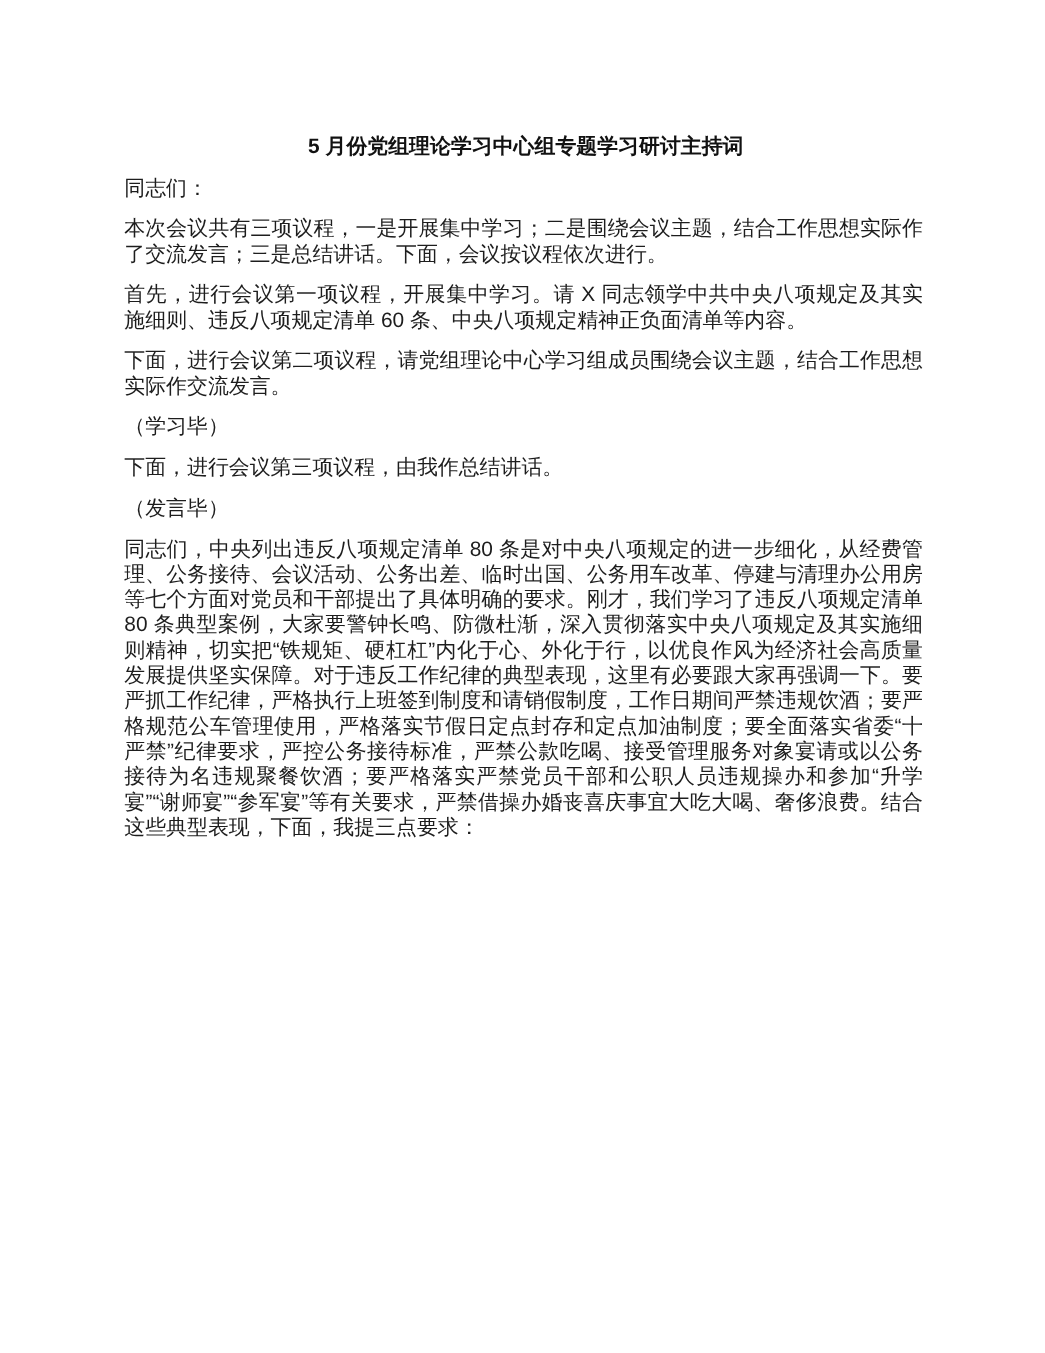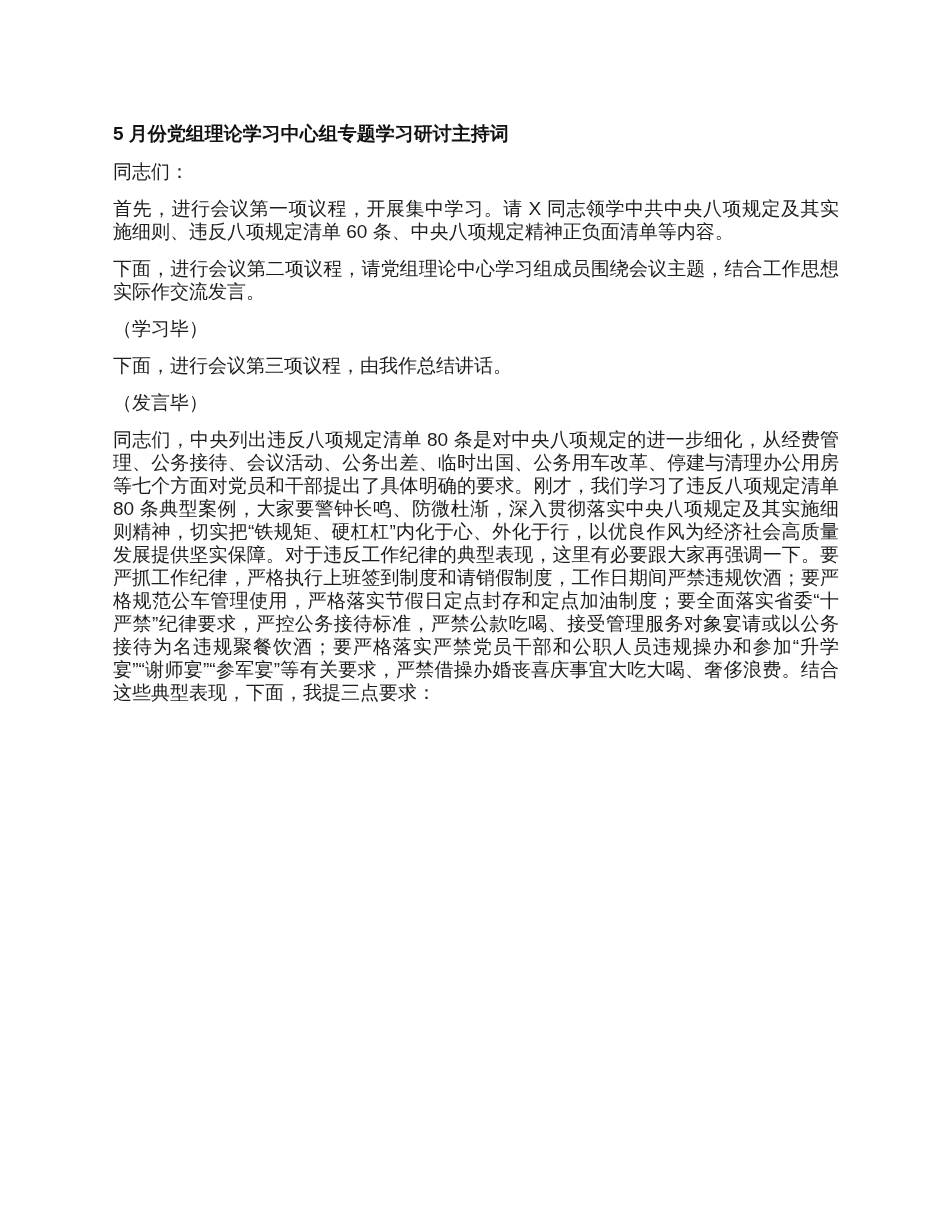--- a/index.html
+++ b/index.html
@@ -22,33 +22,34 @@
       font-size: 19px;
       line-height: 23px;
       color: #1d1d1d;
       text-align: justify;
     }
     .doc-title {
       font-size: 19px;
       line-height: 23px;
       font-weight: 700;
       margin: 0 0 15px 0;
-      text-align: left;
+      text-align: center;
       color: #111111;
     }
     .para {
       margin: 0 4px 14px 0;
     }
   </style>
 </head>
 <body>
 
 <div class="page">
   <h1 class="doc-title">5 月份党组理论学习中心组专题学习研讨主持词</h1>
 
   <p class="para">同志们：</p>
+  <p class="para">本次会议共有三项议程，一是开展集中学习；二是围绕会议主题，结合工作思想实际作了交流发言；三是总结讲话。下面，会议按议程依次进行。</p>
   <p class="para">首先，进行会议第一项议程，开展集中学习。请 X 同志领学中共中央八项规定及其实施细则、违反八项规定清单 60 条、中央八项规定精神正负面清单等内容。</p>
   <p class="para">下面，进行会议第二项议程，请党组理论中心学习组成员围绕会议主题，结合工作思想实际作交流发言。</p>
   <p class="para">（学习毕）</p>
   <p class="para">下面，进行会议第三项议程，由我作总结讲话。</p>
   <p class="para">（发言毕）</p>
   <p class="para">同志们，中央列出违反八项规定清单 80 条是对中央八项规定的进一步细化，从经费管理、公务接待、会议活动、公务出差、临时出国、公务用车改革、停建与清理办公用房等七个方面对党员和干部提出了具体明确的要求。刚才，我们学习了违反八项规定清单 80 条典型案例，大家要警钟长鸣、防微杜渐，深入贯彻落实中央八项规定及其实施细则精神，切实把“铁规矩、硬杠杠”内化于心、外化于行，以优良作风为经济社会高质量发展提供坚实保障。对于违反工作纪律的典型表现，这里有必要跟大家再强调一下。要严抓工作纪律，严格执行上班签到制度和请销假制度，工作日期间严禁违规饮酒；要严格规范公车管理使用，严格落实节假日定点封存和定点加油制度；要全面落实省委“十严禁”纪律要求，严控公务接待标准，严禁公款吃喝、接受管理服务对象宴请或以公务接待为名违规聚餐饮酒；要严格落实严禁党员干部和公职人员违规操办和参加“升学宴”“谢师宴”“参军宴”等有关要求，严禁借操办婚丧喜庆事宜大吃大喝、奢侈浪费。结合这些典型表现，下面，我提三点要求：</p>
 </div>
 
 </body></html>

